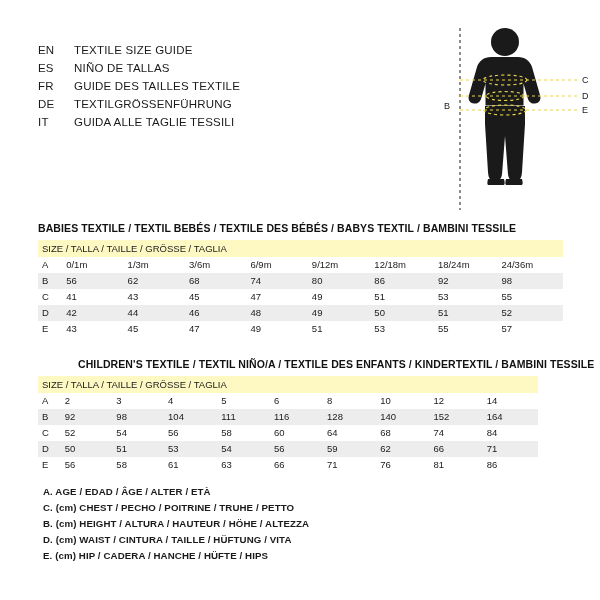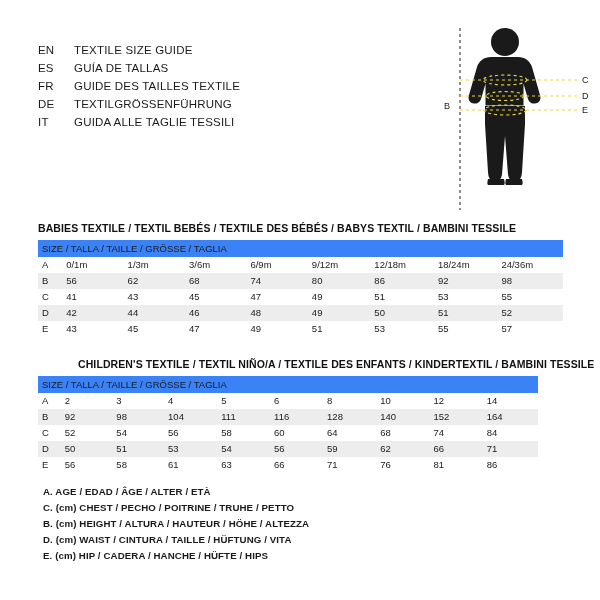--- a/index.html
+++ b/index.html
@@ -78,21 +78,21 @@
     padding: 0;
     margin: 0;
     font-weight: normal;
     text-align: left;
     height: 16px;
     line-height: 16px;
     vertical-align: middle;
     white-space: nowrap;
   }
   .tbl .hdr-row td {
-    background: #3b82f6;
+    background: #fef9c3;
     font-size: 9.5px;
     height: 17px;
     line-height: 17px;
   }
   .tbl .shade td {
     background: #ededed;
   }
   .tbl .lbl {
     width: 26px;
     padding-left: 4px;
@@ -133,21 +133,21 @@
 
 <div class="page">
 
   <div class="lang-block">
     <div class="lang-row">
       <span class="lang-code">EN</span>
       <span class="lang-text">TEXTILE SIZE GUIDE</span>
     </div>
     <div class="lang-row">
       <span class="lang-code">ES</span>
-      <span class="lang-text">GUÍA DE TALLAS</span>
+      <span class="lang-text">NIÑO DE TALLAS</span>
     </div>
     <div class="lang-row">
       <span class="lang-code">FR</span>
       <span class="lang-text">GUIDE DES TAILLES TEXTILE</span>
     </div>
     <div class="lang-row">
       <span class="lang-code">DE</span>
       <span class="lang-text">TEXTILGRÖSSENFÜHRUNG</span>
     </div>
     <div class="lang-row">

